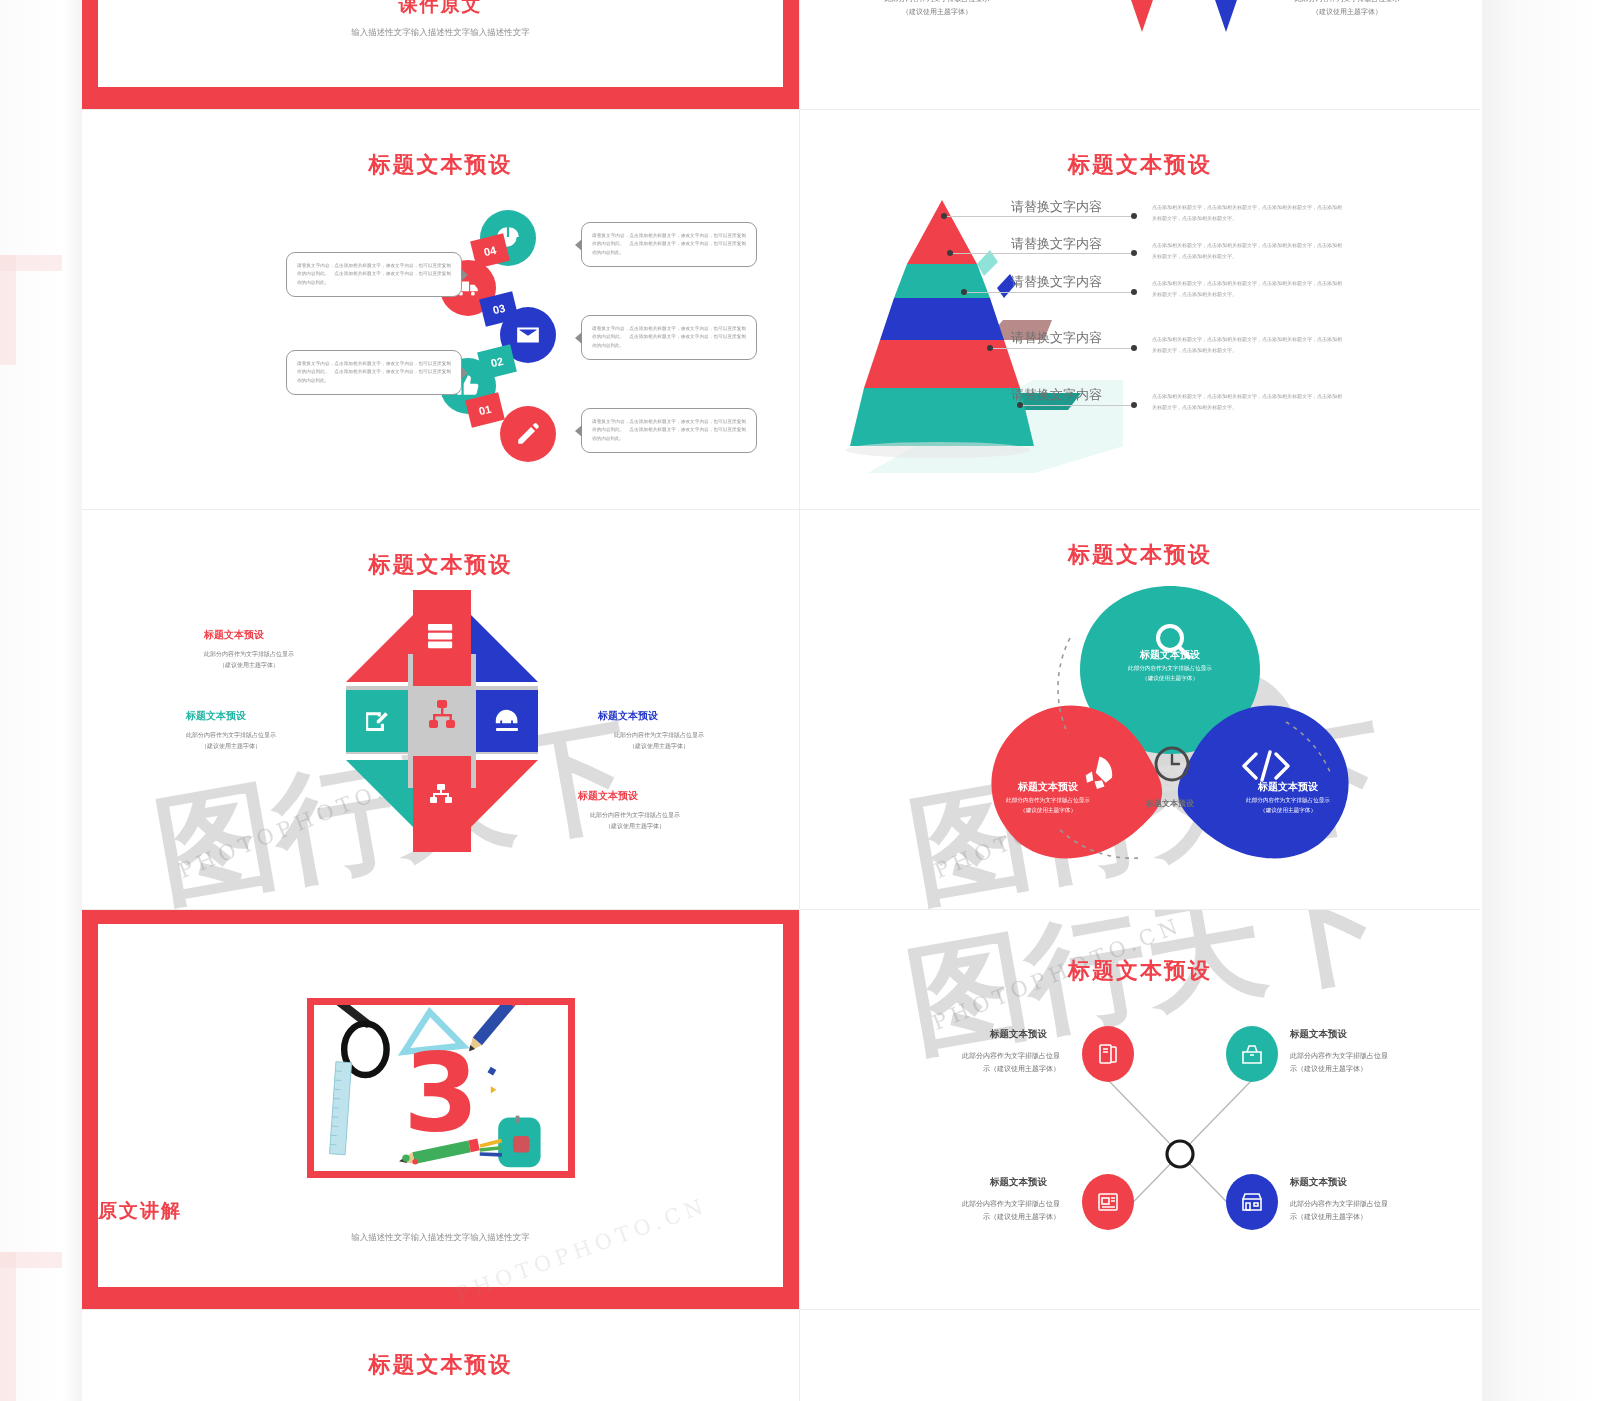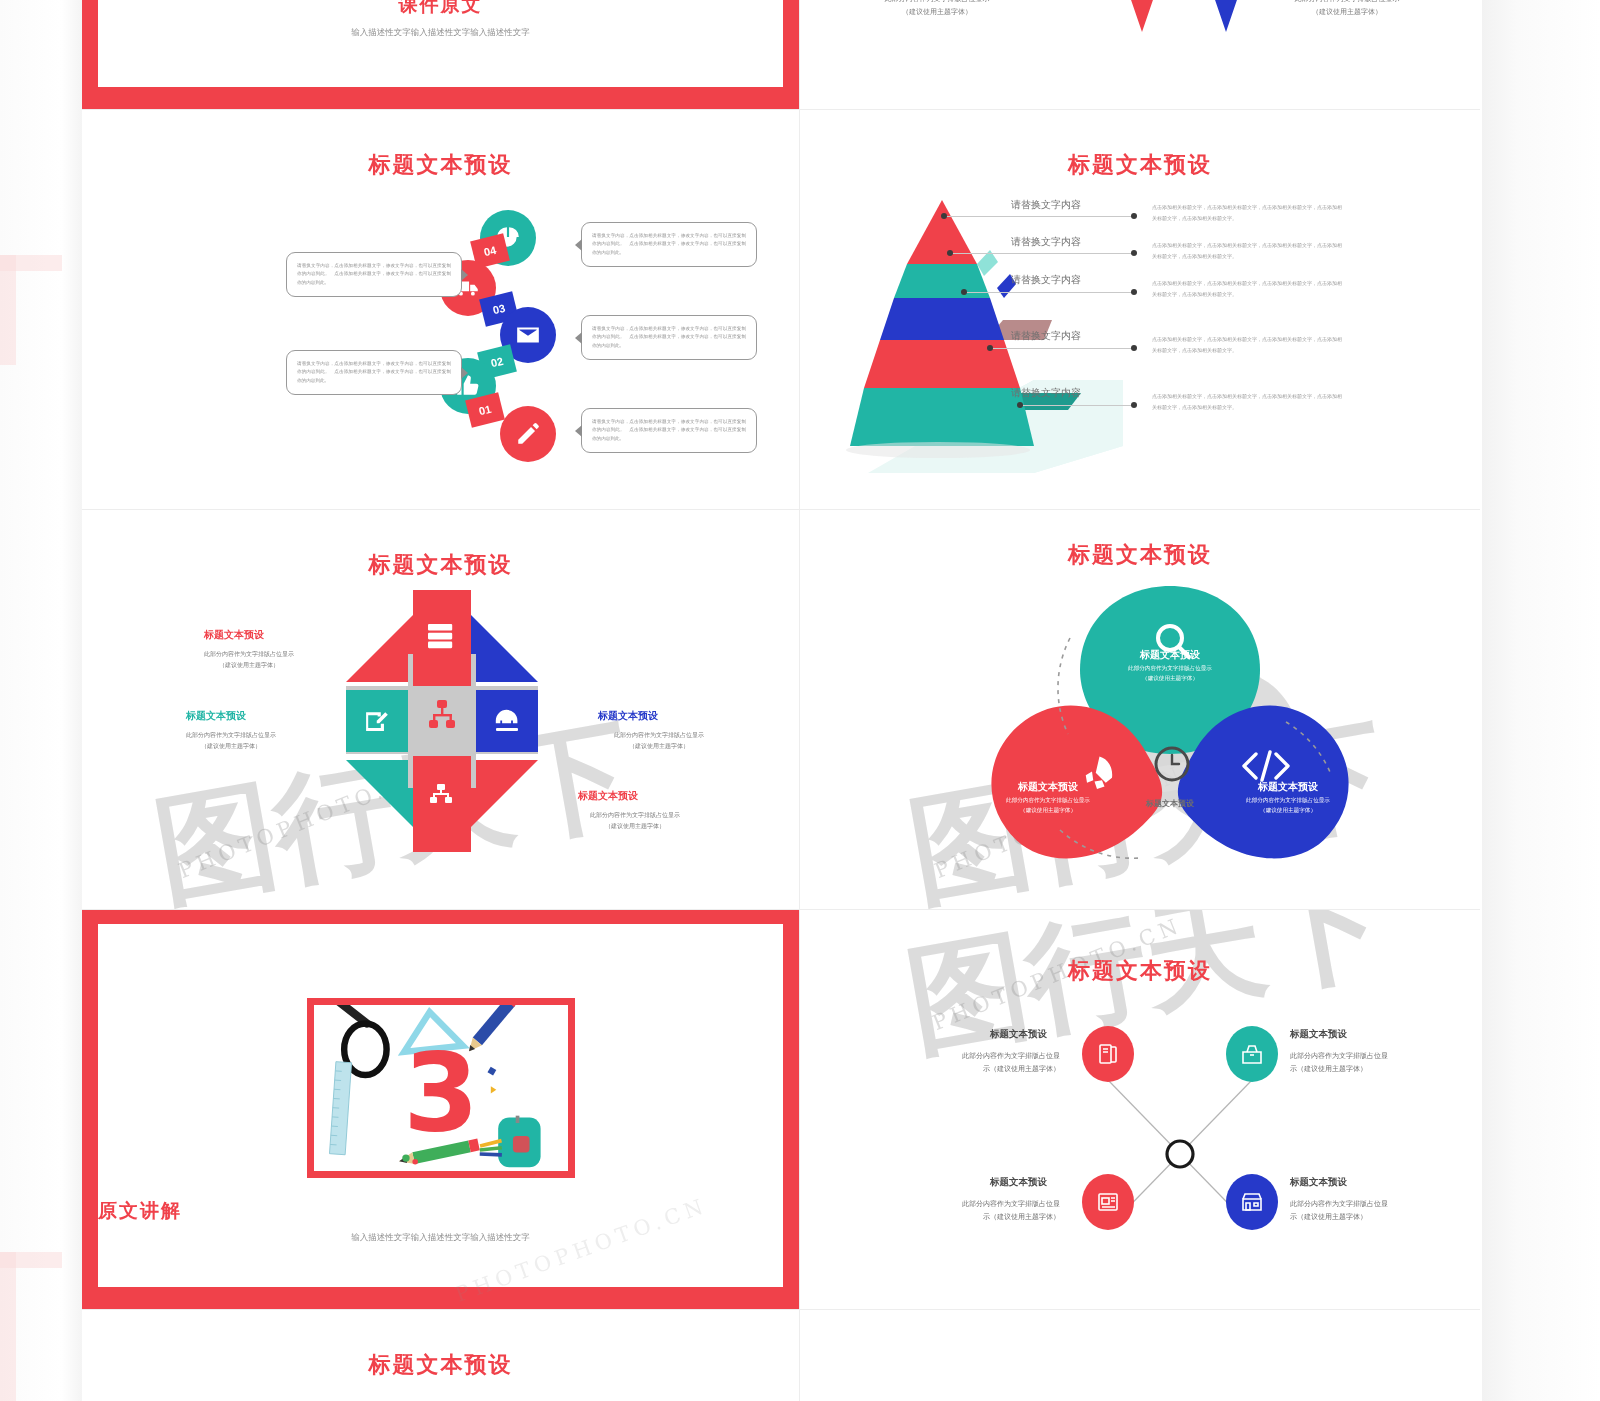--- a/index.html
+++ b/index.html
@@ -55,21 +55,21 @@
                font-family:"DejaVu Sans", sans-serif; }
   .callout .tip { position:absolute; width:0;height:0;border-top:6px solid transparent;
                   border-bottom:6px solid transparent; }
   .tip-r { right:-7px; top:50%; margin-top:-6px; border-left:7px solid #8e8e8e; }
   .tip-l { left:-7px; top:50%; margin-top:-6px; border-right:7px solid #8e8e8e; }
 
   
   .s2-title { top: 40px; font-size: 22px; }
   .pyr-row { position:absolute; height: 1px; background:#c9c9c9; }
   .pyr-dot { position:absolute; width:6px; height:6px; border-radius:50%; background:#3b3b3b; }
-  .pyr-lab { position:absolute; font-size: 10px; color:#6f6f6f; white-space: nowrap;
+  .pyr-lab { position:absolute; font-size: 13px; color:#6f6f6f; white-space: nowrap;
              font-family:"DejaVu Sans", sans-serif;}
   .pyr-body { position:absolute; font-size: 5px; line-height: 2.2; color:#9a9a9a; width: 190px;
               text-align: justify; font-family:"DejaVu Sans", sans-serif; }
 
   
   .s3-title { top: 40px; font-size: 22px; }
   .lab-head { position:absolute; font-size: 10px; font-weight:bold; white-space:nowrap;
               font-family:"DejaVu Sans", sans-serif; }
   .lab-body { position:absolute; font-size: 6px; line-height:1.9; color:#7b7b7b; width: 150px;
               font-family:"DejaVu Sans", sans-serif; }

